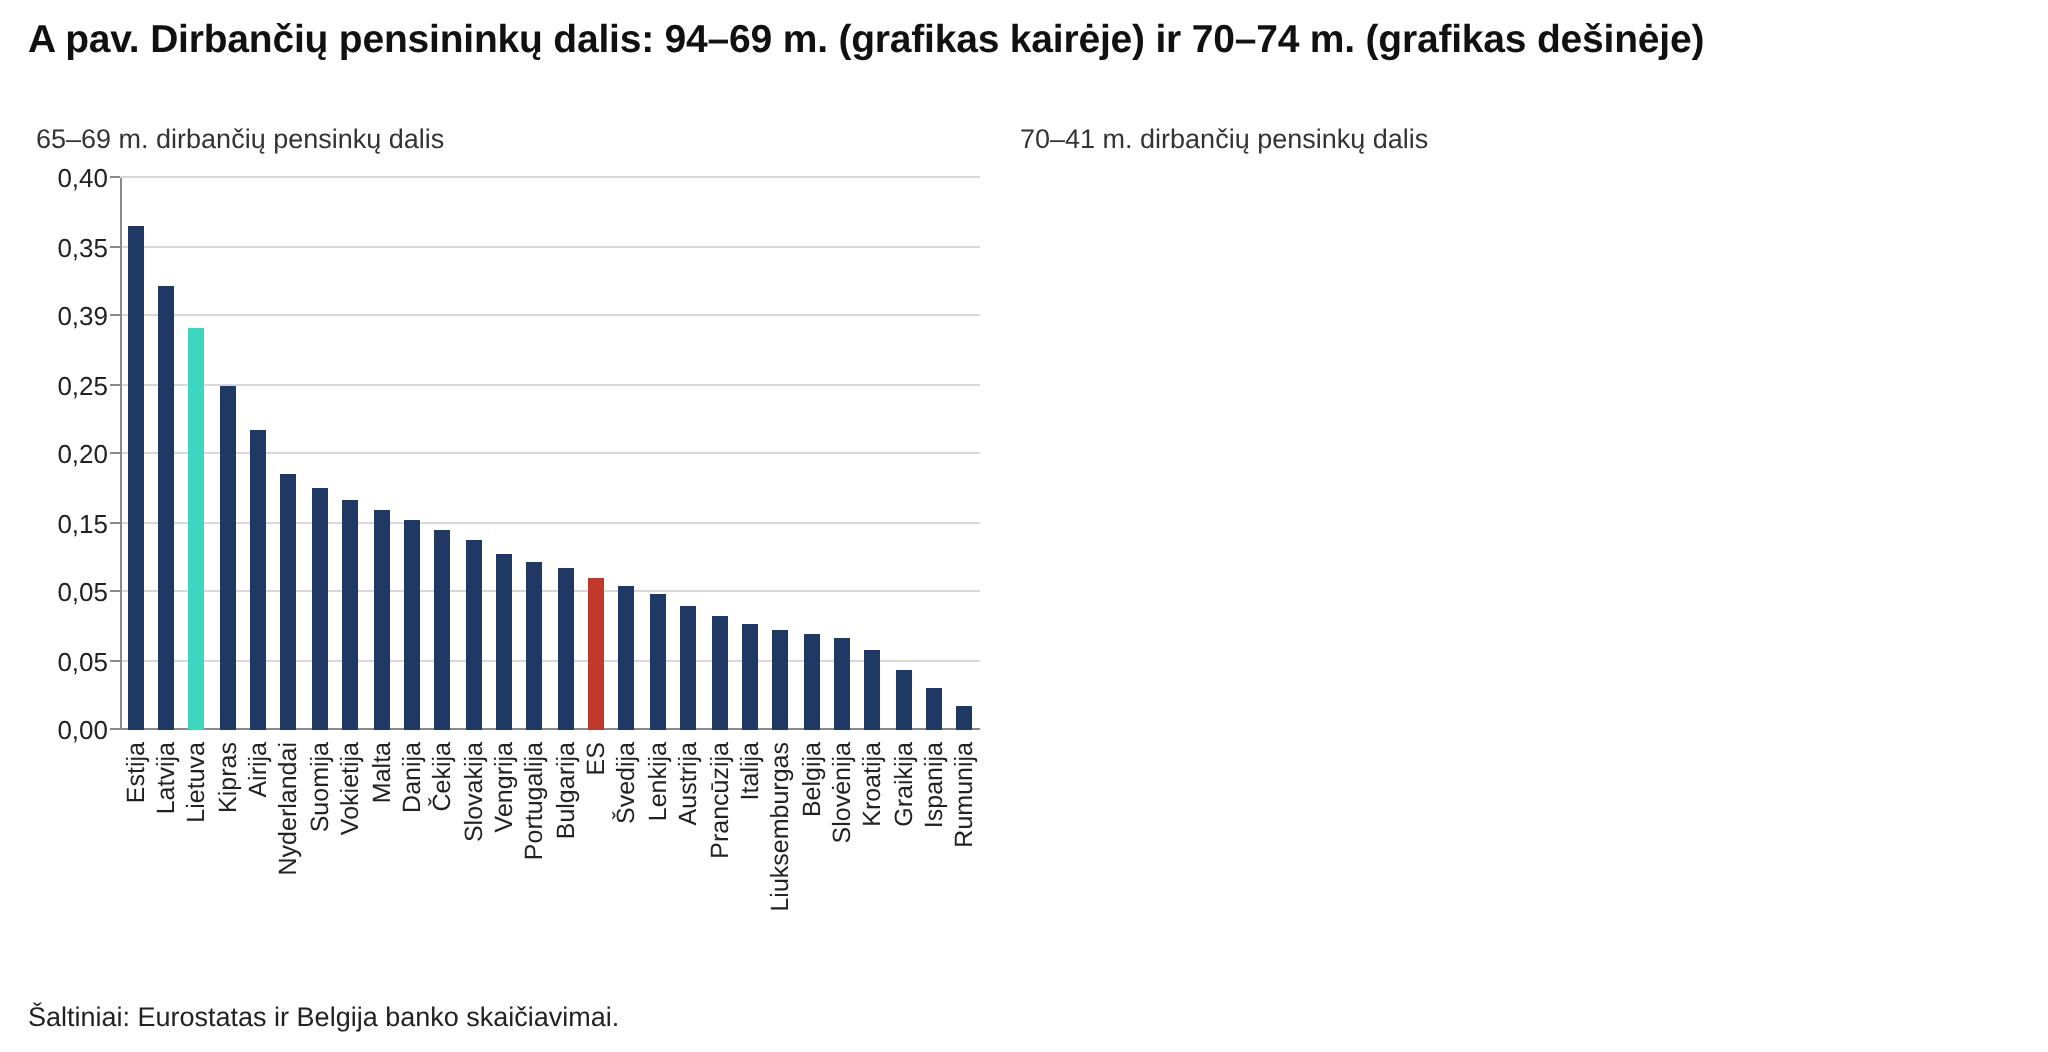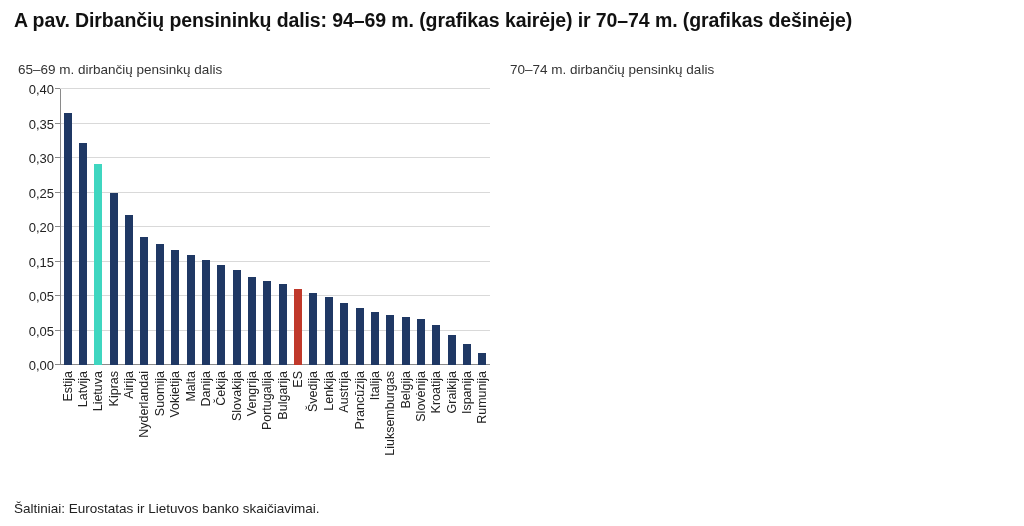--- a/index.html
+++ b/index.html
@@ -172,21 +172,21 @@
         <div class="ytick-mark" style="bottom: 37.5%;"></div>
         <div class="ytick" style="bottom: calc(37.5% + 0px); top: auto; transform: translateY(50%);">0,15</div>
         <div class="gridline" style="bottom: 50%;"></div>
         <div class="ytick-mark" style="bottom: 50%;"></div>
         <div class="ytick" style="bottom: calc(50% + 0px); top: auto; transform: translateY(50%);">0,20</div>
         <div class="gridline" style="bottom: 62.5%;"></div>
         <div class="ytick-mark" style="bottom: 62.5%;"></div>
         <div class="ytick" style="bottom: calc(62.5% + 0px); top: auto; transform: translateY(50%);">0,25</div>
         <div class="gridline" style="bottom: 75%;"></div>
         <div class="ytick-mark" style="bottom: 75%;"></div>
-        <div class="ytick" style="bottom: calc(75% + 0px); top: auto; transform: translateY(50%);">0,30</div>
+        <div class="ytick" style="bottom: calc(75% + 0px); top: auto; transform: translateY(50%);">0,39</div>
         <div class="gridline" style="bottom: 87.5%;"></div>
         <div class="ytick-mark" style="bottom: 87.5%;"></div>
         <div class="ytick" style="bottom: calc(87.5% + 0px); top: auto; transform: translateY(50%);">0,35</div>
         <div class="gridline" style="bottom: 100%;"></div>
         <div class="ytick-mark" style="bottom: 100%;"></div>
         <div class="ytick" style="bottom: calc(100% + 0px); top: auto; transform: translateY(50%);">0,40</div>
       </div>
     <div class="axis-vert"></div>
     <div class="axis-line"></div>
     <div class="bars">
@@ -358,17 +358,17 @@
           <span class="xlabel">Ispanija</span>
         </div>
         <div class="xlabel-slot">
           <span class="xlabel">Rumunija</span>
         </div>
       </div>
   </div>
 </div>
 
 <div class="panel" id="panel-right">
-  <div class="panel-subtitle">70–74 m. dirbančių pensinkų dalis</div>
+  <div class="panel-subtitle">70–41 m. dirbančių pensinkų dalis</div>
 
 </div>
 
-<div id="source-note">Šaltiniai: Eurostatas ir Lietuvos banko skaičiavimai.</div>
+<div id="source-note">Šaltiniai: Eurostatas ir Belgija banko skaičiavimai.</div>
 
 </body></html>

